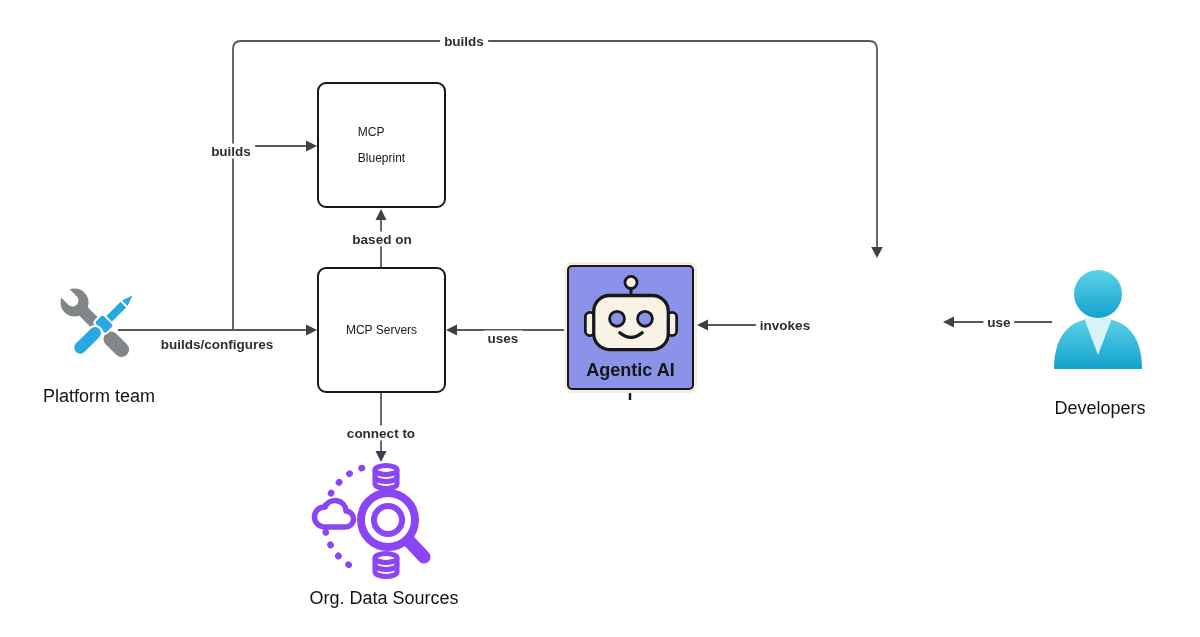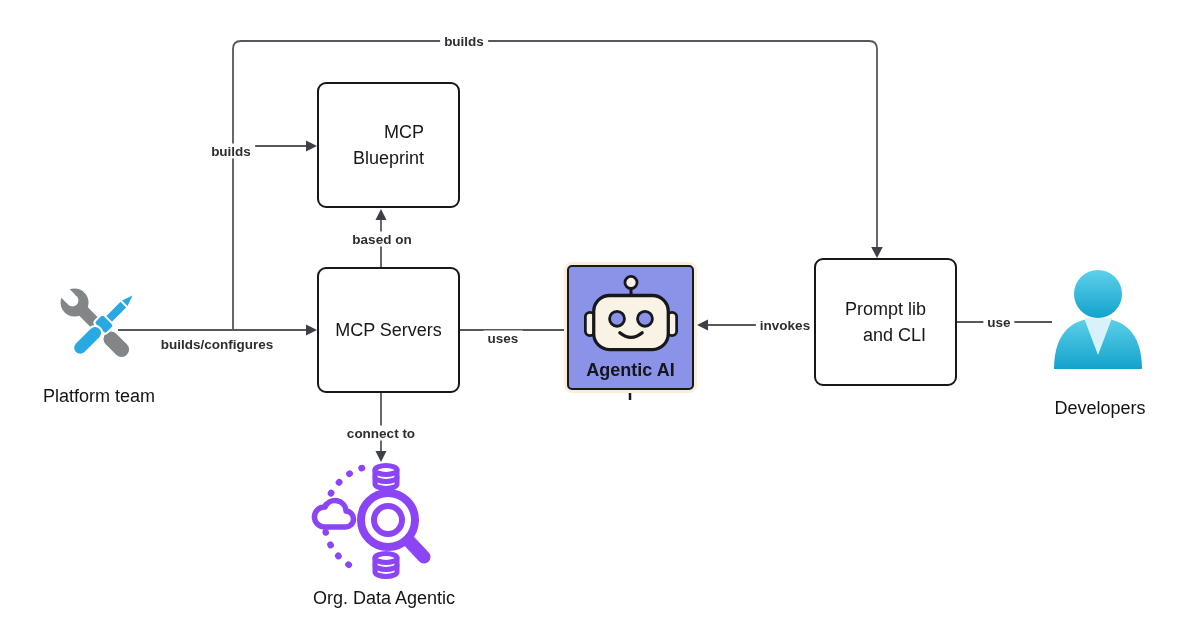--- a/index.html
+++ b/index.html
@@ -6,24 +6,24 @@
   #canvas {
     position:relative; width:1200px; height:637px;
     background:#ffffff; overflow:hidden;
     font-family:"Liberation Sans", sans-serif;
   }
   svg.layer { position:absolute; left:0; top:0; }
   .edge path, .edge line { stroke:#55585d; stroke-width:1.8; fill:none; }
   .edge polygon { fill:#3d4147; stroke:none; }
 
   .node-box {
-    position:absolute; width:143px; box-sizing:border-box;
+    position:absolute; width:129px; box-sizing:border-box;
     background:#ffffff; border:2px solid #17171c; border-radius:9px;
     display:flex; align-items:center; justify-content:center;
-    text-align:right; font-size:18px; line-height:26px; color:#17171c;
+    text-align:left; font-size:12px; line-height:26px; color:#17171c;
     white-space:pre-line; z-index:2;
   }
   #node-mcp-blueprint { left:317px; top:82px;  height:126px; }
   #node-mcp-servers   { left:317px; top:267px; height:126px; }
   #node-prompt-lib    { left:814px; top:258px; height:128px; }
 
   #node-agentic-ai {
     position:absolute; left:567px; top:265px; width:127px; height:125px;
     box-sizing:border-box; background:#8a93e8; border:2.5px solid #17171c;
     border-radius:5px; box-shadow:0 0 0 3px #f7efdc;
@@ -90,22 +90,20 @@
       <path d="M381 393 V454"></path>
       <polygon points="381,462 375.5,451 386.5,451"></polygon>
     </g>
 
     <line x1="630" y1="391" x2="630" y2="400" stroke="#17171c" stroke-width="2.5"></line>
   </svg>
 
   <div class="node-box" id="node-mcp-blueprint">MCP
 Blueprint</div>
   <div class="node-box" id="node-mcp-servers">MCP Servers</div>
-  <div class="node-box" id="node-prompt-lib">Prompt lib
-and CLI</div>
 
   <div id="node-agentic-ai">
     <svg width="94" height="82" viewBox="0 0 100 88">
       <circle cx="50" cy="8" r="6.5" fill="#f9f3e6" stroke="#17171c" stroke-width="3"></circle>
       <rect x="48.4" y="14" width="3.2" height="9" fill="#17171c"></rect>
       <rect x="1" y="40" width="10" height="25" rx="5" fill="#f9f3e6" stroke="#17171c" stroke-width="3"></rect>
       <rect x="89" y="40" width="10" height="25" rx="5" fill="#f9f3e6" stroke="#17171c" stroke-width="3"></rect>
       <rect x="10" y="22" width="80" height="58" rx="17" fill="#f9f3e6" stroke="#17171c" stroke-width="3.5"></rect>
       <circle cx="35" cy="47" r="8" fill="#8a93e8" stroke="#17171c" stroke-width="3"></circle>
       <circle cx="65" cy="47" r="8" fill="#8a93e8" stroke="#17171c" stroke-width="3"></circle>
@@ -176,15 +174,15 @@
         <path d="M65 107 A11 4.5 0 0 0 87 107" fill="none"></path>
       </g>
 
       <path d="M14 69 L35 69 A8 8 0 0 0 36 53 A11 11 0 0 0 15 49 A9.5 9.5 0 0 0 14 69 Z" fill="#ffffff" stroke="#8b45f5" stroke-width="5.5" stroke-linejoin="round"></path>
 
       <circle cx="78" cy="62" r="27" fill="#ffffff" stroke="#8b45f5" stroke-width="8"></circle>
       <circle cx="78" cy="62" r="14" fill="none" stroke="#8b45f5" stroke-width="6"></circle>
       <line x1="99" y1="83" x2="114" y2="99" stroke="#8b45f5" stroke-width="13" stroke-linecap="round"></line>
     </svg>
   </div>
-  <div class="caption" style="left:384px; top:598px;">Org. Data Agentic</div>
+  <div class="caption" style="left:384px; top:598px;">Org. Data Sources</div>
 
 </div>
 
 </body></html>

